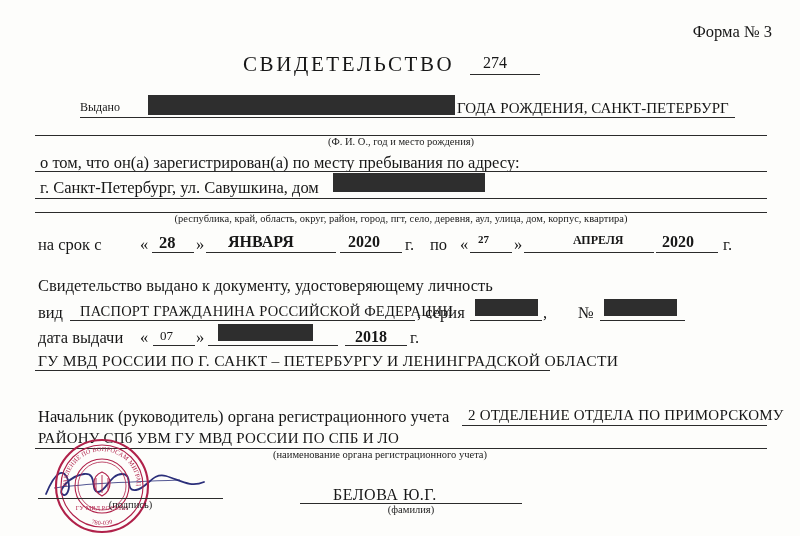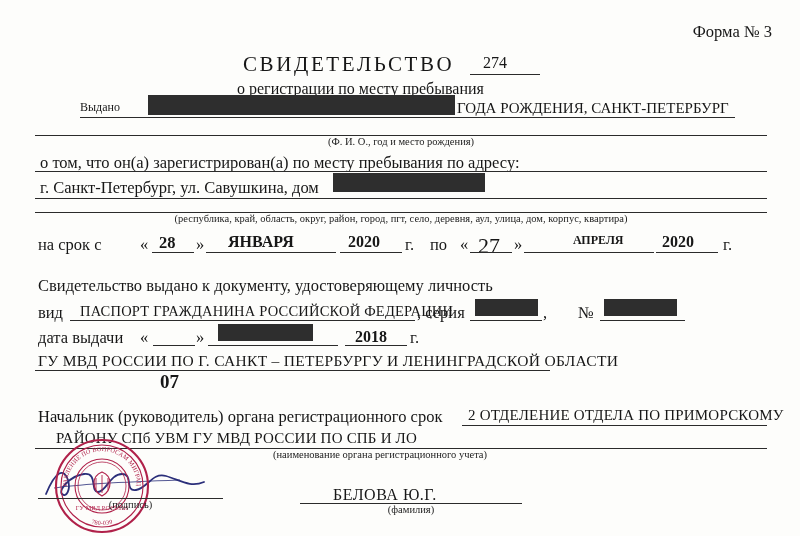--- a/index.html
+++ b/index.html
@@ -146,21 +146,21 @@
   
   #term-label { top: 235px; left: 38px; font-size: 16.5px; }
   #term-q1 { top: 235px; left: 140px; font-size: 16.5px; }
   #term-day-from { top: 233px; left: 159px; font-size: 16.5px; font-weight: bold; }
   #term-q2 { top: 235px; left: 196px; font-size: 16.5px; }
   #term-month-from { top: 233px; left: 228px; font-size: 16px; font-weight: bold; }
   #term-year-from { top: 233px; left: 348px; font-size: 16px; font-weight: bold; }
   #term-g1 { top: 235px; left: 405px; font-size: 16.5px; }
   #term-po { top: 235px; left: 430px; font-size: 16.5px; }
   #term-q3 { top: 235px; left: 460px; font-size: 16.5px; }
-  #term-day-to { top: 233px; left: 478px; font-size: 22px; font-weight: normal; }
+  #term-day-to { top: 233px; left: 478px; font-size: 11px; font-weight: bold; }
   #term-q4 { top: 235px; left: 514px; font-size: 16.5px; }
   #term-month-to { top: 233px; left: 545px; font-size: 12px; font-weight: bold; margin-left: 28px; }
   #term-year-to { top: 233px; left: 662px; font-size: 16px; font-weight: bold; }
   #term-g2 { top: 235px; left: 723px; font-size: 16.5px; }
 
   #ul-day-from { top: 252px; left: 152px; width: 42px; }
   #ul-month-from { top: 252px; left: 206px; width: 130px; }
   #ul-year-from { top: 252px; left: 340px; width: 62px; }
   #ul-day-to { top: 252px; left: 470px; width: 42px; }
   #ul-month-to { top: 252px; left: 524px; width: 130px; }
@@ -174,37 +174,37 @@
   #seria-redact { top: 299px; left: 475px; width: 63px; height: 17px; }
   #kind-comma { top: 303px; left: 543px; font-size: 16.5px; }
   #kind-no { top: 303px; left: 578px; font-size: 16.5px; }
   #no-redact { top: 299px; left: 604px; width: 73px; height: 17px; }
   #ul-kind { top: 320px; left: 70px; width: 345px; }
   #ul-seria { top: 320px; left: 470px; width: 72px; }
   #ul-no { top: 320px; left: 600px; width: 85px; }
 
   #date-label { top: 328px; left: 38px; font-size: 16.5px; }
   #date-q1 { top: 328px; left: 140px; font-size: 16.5px; }
-  #date-day { top: 328px; left: 160px; font-size: 19px; font-weight: bold; margin-top: 43px; }
+  #date-day { top: 328px; left: 160px; font-size: 13px; font-weight: normal; }
   #date-q2 { top: 328px; left: 196px; font-size: 16.5px; }
   #date-month-redact { top: 324px; left: 218px; width: 95px; height: 17px; }
   #date-year { top: 328px; left: 355px; font-size: 16px; font-weight: bold; }
   #date-g { top: 328px; left: 410px; font-size: 16.5px; }
   #ul-date-day { top: 345px; left: 153px; width: 42px; }
   #ul-date-month { top: 345px; left: 208px; width: 130px; }
   #ul-date-year { top: 345px; left: 345px; width: 62px; }
 
   #organ-text { top: 352px; left: 38px; font-size: 15.5px; letter-spacing: 0.3px; }
   #ul-organ { top: 370px; left: 35px; width: 515px; }
   #cap-organ { top: 371px; left: 180px; width: 400px; }
 
   #chief-label { top: 407px; left: 38px; font-size: 16.5px; }
   #chief-org1 { top: 407px; left: 468px; font-size: 15px; letter-spacing: 0.2px; }
   #ul-chief1 { top: 425px; left: 462px; width: 305px; }
-  #chief-org2 { top: 430px; left: 56px; font-size: 15px; letter-spacing: 0.2px; }
+  #chief-org2 { top: 430px; left: 38px; font-size: 15px; letter-spacing: 0.2px; }
   #ul-chief2 { top: 448px; left: 35px; width: 732px; }
   #cap-chief { top: 449px; left: 160px; width: 440px; }
 
   #ul-signature { top: 498px; left: 38px; width: 185px; }
   #cap-signature { top: 499px; left: 38px; width: 185px; }
   #family-name { top: 486px; left: 333px; font-size: 16px; letter-spacing: 0.5px; }
   #ul-family { top: 503px; left: 300px; width: 222px; }
   #cap-family { top: 504px; left: 300px; width: 222px; }
 
   
@@ -236,21 +236,20 @@
 </head>
 <body>
 
 <div class="page">
 
   <div class="txt" id="form-no">Форма № 3</div>
 
   <div class="txt" id="doc-title">СВИДЕТЕЛЬСТВО</div>
   <div class="txt" id="doc-number">274</div>
   <div class="line" id="doc-number-underline"></div>
-  <div class="txt" id="doc-subtitle">о регистрации по месту пребывания</div>
 
   <div class="txt" id="issued-label">Выдано</div>
   <div class="redact" id="issued-redact"></div>
   <div class="txt" id="issued-tail">ГОДА РОЖДЕНИЯ, САНКТ-ПЕТЕРБУРГ</div>
   <div class="line" id="issued-line"></div>
 
   <div class="line" id="line-fio"></div>
   <div class="caption" id="cap-fio">(Ф. И. О., год и место рождения)</div>
 
   <div class="txt" id="about-text">о том, что он(а) зарегистрирован(а) по месту пребывания по адресу:</div>
@@ -303,21 +302,21 @@
   <div class="redact" id="date-month-redact"></div>
   <div class="txt" id="date-year">2018</div>
   <div class="txt" id="date-g">г.</div>
   <div class="line" id="ul-date-day"></div>
   <div class="line" id="ul-date-month"></div>
   <div class="line" id="ul-date-year"></div>
 
   <div class="txt" id="organ-text">ГУ  МВД  РОССИИ  ПО  Г. САНКТ – ПЕТЕРБУРГУ  И  ЛЕНИНГРАДСКОЙ ОБЛАСТИ</div>
   <div class="line" id="ul-organ"></div>
 
-  <div class="txt" id="chief-label">Начальник (руководитель) органа регистрационного срок</div>
+  <div class="txt" id="chief-label">Начальник (руководитель) органа регистрационного учета</div>
   <div class="txt" id="chief-org1">2 ОТДЕЛЕНИЕ ОТДЕЛА  ПО ПРИМОРСКОМУ</div>
   <div class="line" id="ul-chief1"></div>
   <div class="txt" id="chief-org2">РАЙОНУ СПб УВМ  ГУ  МВД  РОССИИ  ПО  СПБ  И  ЛО</div>
   <div class="line" id="ul-chief2"></div>
   <div class="caption" id="cap-chief">(наименование органа регистрационного учета)</div>
 
   <svg id="signature-mark" viewBox="0 0 170 42">
     <path d="M6 32 C 16 8, 24 6, 28 18 C 31 28, 26 36, 22 32 C 18 28, 30 14, 44 12 C 58 10, 50 30, 58 30 C 66 30, 70 12, 82 12 C 94 12, 84 30, 96 28 C 108 26, 112 10, 126 14 C 140 18, 150 26, 164 20" fill="none" stroke="#2b2f7a" stroke-width="1.8" stroke-linecap="round"></path>
     <path d="M14 26 C 40 22, 80 20, 140 18" fill="none" stroke="#2b2f7a" stroke-width="1.1" opacity="0.8"></path>
   </svg>

